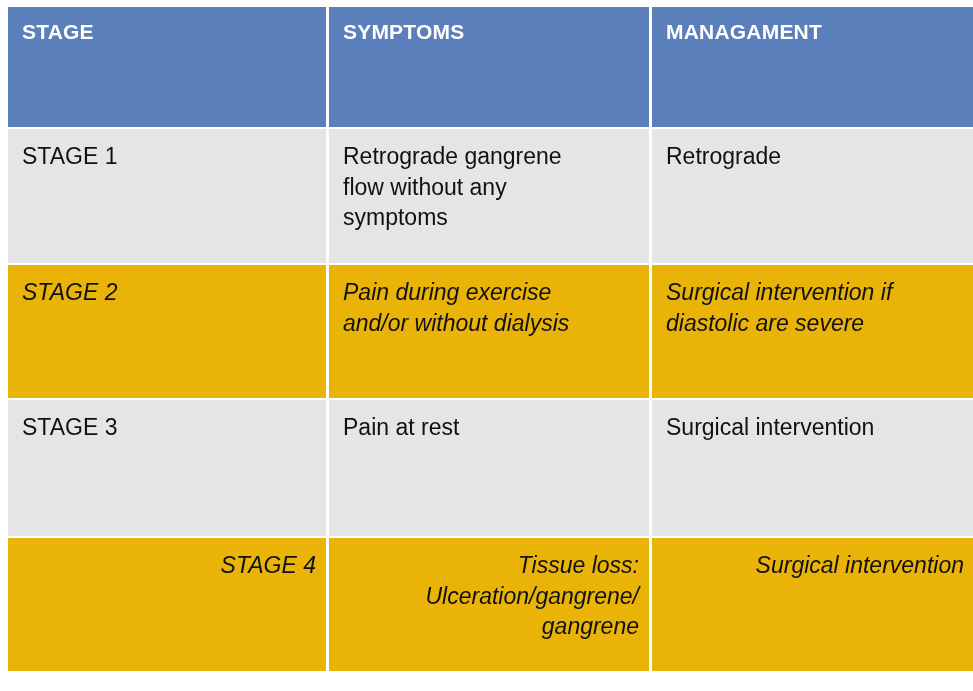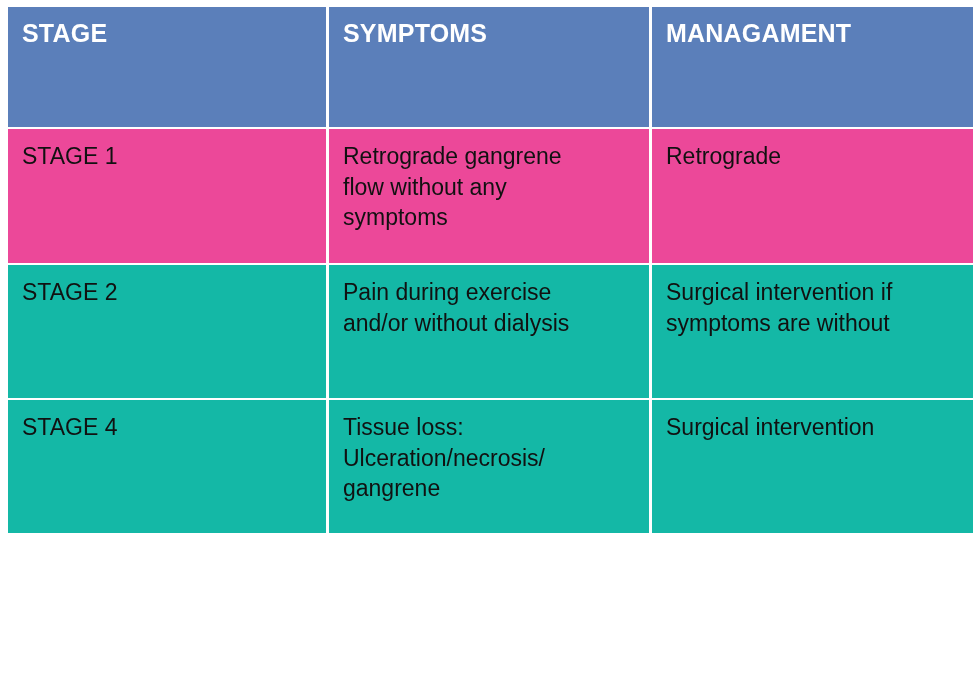--- a/index.html
+++ b/index.html
@@ -34,21 +34,21 @@
     table-layout: fixed;
   }
 
   table.staging-table col.col-stage   { width: 318px; }
   table.staging-table col.col-symptom { width: 320px; }
   table.staging-table col.col-manage  { width: 322px; }
 
   thead th {
     background: #5b7fba;
     color: #ffffff;
-    font-size: 25px;
+    font-size: 21px;
     font-weight: bold;
     text-align: left;
     vertical-align: top;
     padding: 13px 0 0 14px;
     height: 120px;
     box-sizing: border-box;
     letter-spacing: 0.2px;
     line-height: 1.1;
   }
 
@@ -56,27 +56,27 @@
     color: #111111;
     font-size: 23px;
     font-weight: normal;
     text-align: left;
     vertical-align: top;
     padding: 12px 10px 10px 14px;
     box-sizing: border-box;
     line-height: 1.33;
   }
 
-  tbody tr.row-dark td  { background: #ec4899; }
-  tbody tr.row-light td { background: #14b8a6; }
+  tbody tr.row-dark td  { background: #e5e5e5; }
+  tbody tr.row-light td { background: #eab308; font-style: italic; }
 
   tbody tr.r1 td { height: 134px; }
   tbody tr.r2 td { height: 133px; }
   tbody tr.r3 td { height: 136px; }
-  tbody tr.r4 td { height: 133px; }
+  tbody tr.r4 td { height: 133px; text-align: right; }
 
   .cell-text { display: block; white-space: pre-line; }
 </style>
 </head>
 <body>
 
 <div class="table-wrap">
   <table class="staging-table">
     <colgroup>
       <col class="col-stage">
@@ -107,30 +107,41 @@
       <tr class="row-light r2">
         <td>
             <span class="cell-text">STAGE 2</span>
           </td>
         <td>
             <span class="cell-text">Pain during exercise
 and/or without dialysis</span>
           </td>
         <td>
             <span class="cell-text">Surgical intervention if
-symptoms are without</span>
+diastolic are severe</span>
+          </td>
+      </tr>
+      <tr class="row-dark r3">
+        <td>
+            <span class="cell-text">STAGE 3</span>
+          </td>
+        <td>
+            <span class="cell-text">Pain at rest</span>
+          </td>
+        <td>
+            <span class="cell-text">Surgical intervention</span>
           </td>
       </tr>
       <tr class="row-light r4">
         <td>
             <span class="cell-text">STAGE 4</span>
           </td>
         <td>
             <span class="cell-text">Tissue loss:
-Ulceration/necrosis/
+Ulceration/gangrene/
 gangrene</span>
           </td>
         <td>
             <span class="cell-text">Surgical intervention</span>
           </td>
       </tr>
     </tbody>
   </table>
 </div>
 

